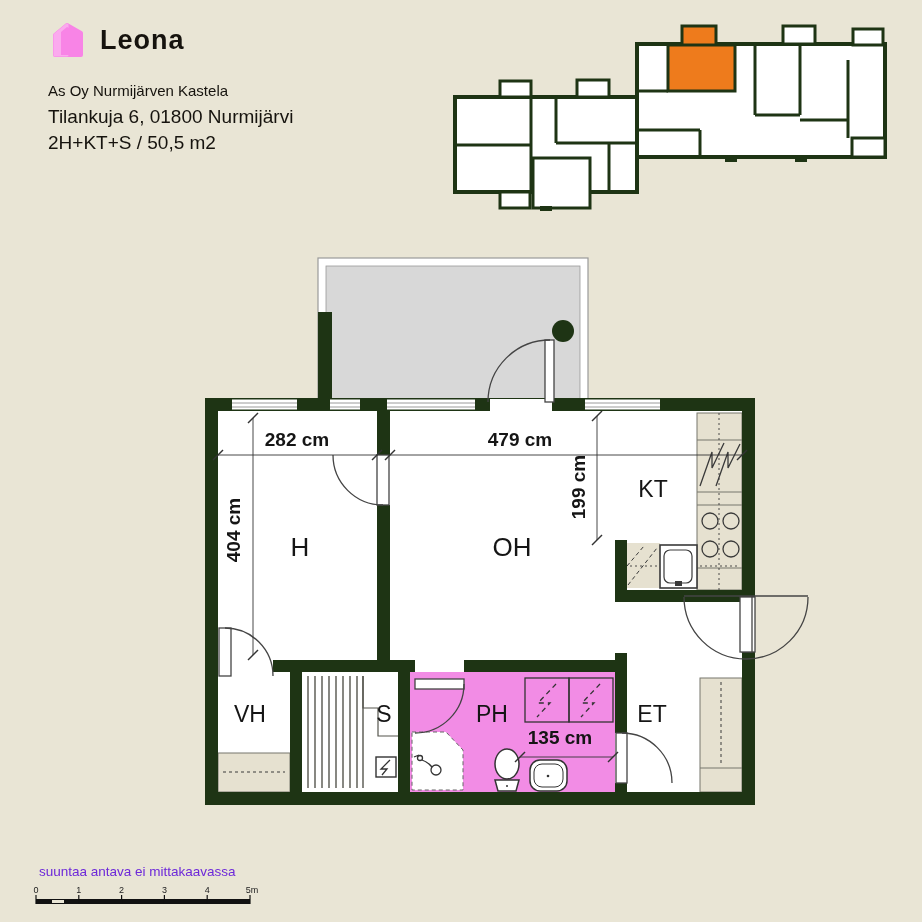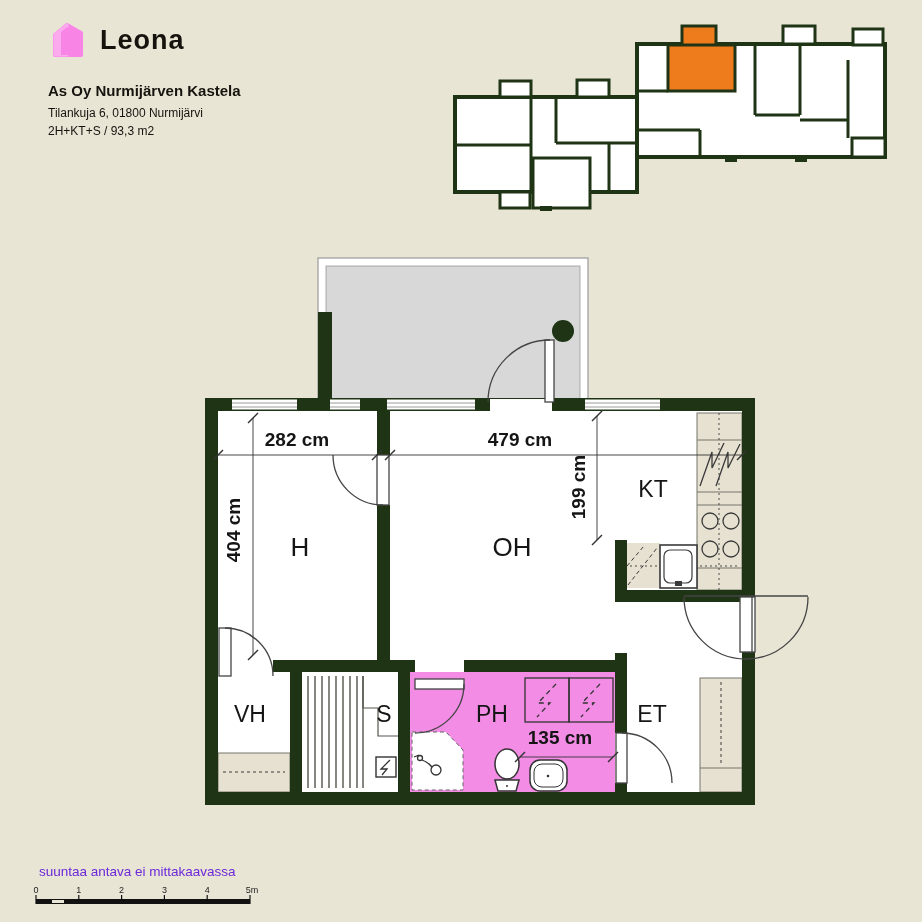--- a/index.html
+++ b/index.html
@@ -7,22 +7,22 @@
     width:922px;height:922px;
     background:#e9e5d5;
     font-family:"Liberation Sans", sans-serif;
     position:relative;
     overflow:hidden;
   }
   .page{position:absolute;inset:0;width:812px;height:922px;}
   .logo{position:absolute;left:48px;top:20px;display:flex;align-items:center;gap:12px;}
   .logo-text{font-size:27px;font-weight:600;color:#16130e;letter-spacing:1px;}
   .header{position:absolute;left:48px;top:82px;color:#16130e;}
-  .header .company{font-size:15px;font-weight:bold;margin-bottom:7px;}
-  .header .line{font-size:12px;margin-bottom:4px;}
+  .header .company{font-size:15px;font-weight:normal;margin-bottom:7px;}
+  .header .line{font-size:19px;margin-bottom:4px;}
   .footer-note{position:absolute;left:39px;top:864px;font-size:13.5px;color:#6d28d9;}
   svg text{font-family:"Liberation Sans", sans-serif;}
   .room-label{font-size:26px;fill:#151515;}
   .room-label-sm{font-size:23px;fill:#151515;}
   .dim-label{font-size:19px;font-weight:bold;fill:#151515;}
   .scale-label{font-size:9px;fill:#222;}
 </style>
 </head>
 <body>
 
@@ -33,21 +33,21 @@
       <path d="M7 35 V 15 L 19 5 L 33 13 V 35 Z" fill="#f884e6" stroke="#f884e6" stroke-width="4" stroke-linejoin="round"></path>
       <path d="M7 35 V 15 L 19 5 L 19 35 Z" fill="#fcb1f0" stroke="#fcb1f0" stroke-width="3" stroke-linejoin="round" opacity="0.85"></path>
       <path d="M13 35 V 12 L 19 7 L 33 14 V 35 Z" fill="#f884e6"></path>
     </svg>
     <span class="logo-text">Leona</span>
   </div>
 
   <div class="header">
     <div class="company">As Oy Nurmijärven Kastela</div>
     <div class="line">Tilankuja 6, 01800 Nurmijärvi</div>
-    <div class="line">2H+KT+S / 93,3 m2</div>
+    <div class="line">2H+KT+S / 50,5 m2</div>
   </div>
 
   <svg width="922" height="922" viewBox="0 0 922 922" style="position:absolute;left:0;top:0;">
 
     <g stroke="#1e3414" fill="#ffffff">
 
       <rect x="455" y="97" width="182" height="95" stroke-width="4"></rect>
       <rect x="500" y="81" width="31" height="16" stroke-width="3"></rect>
       <rect x="577" y="80" width="32" height="17" stroke-width="3"></rect>
       <rect x="533" y="158" width="57" height="50" stroke-width="3"></rect>

